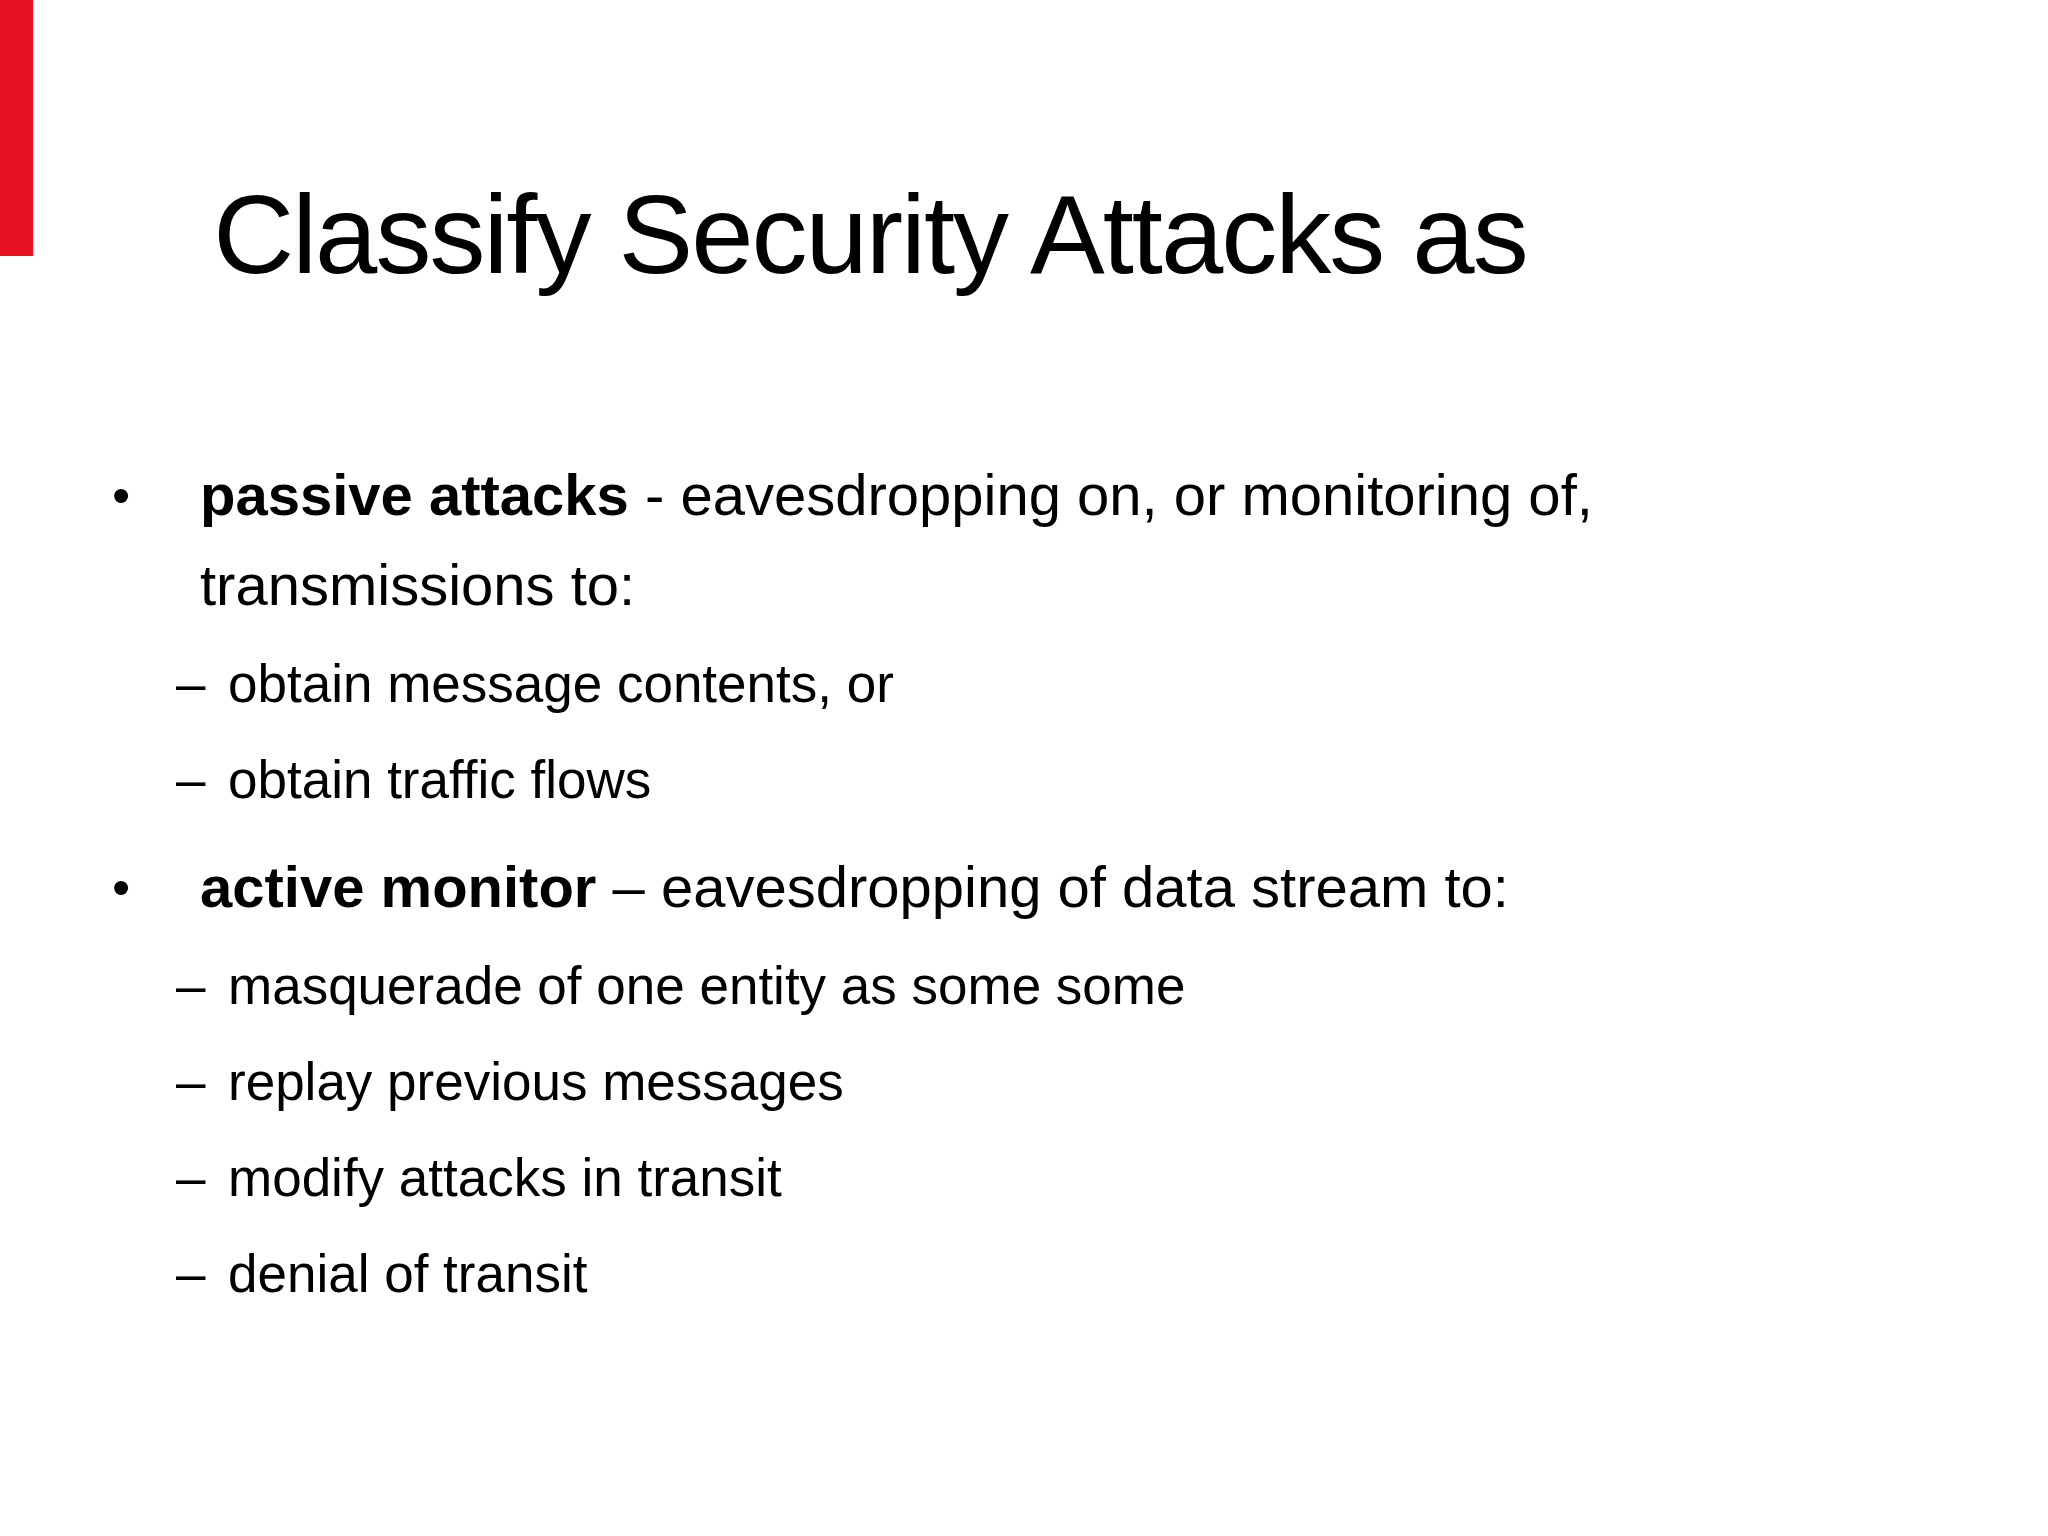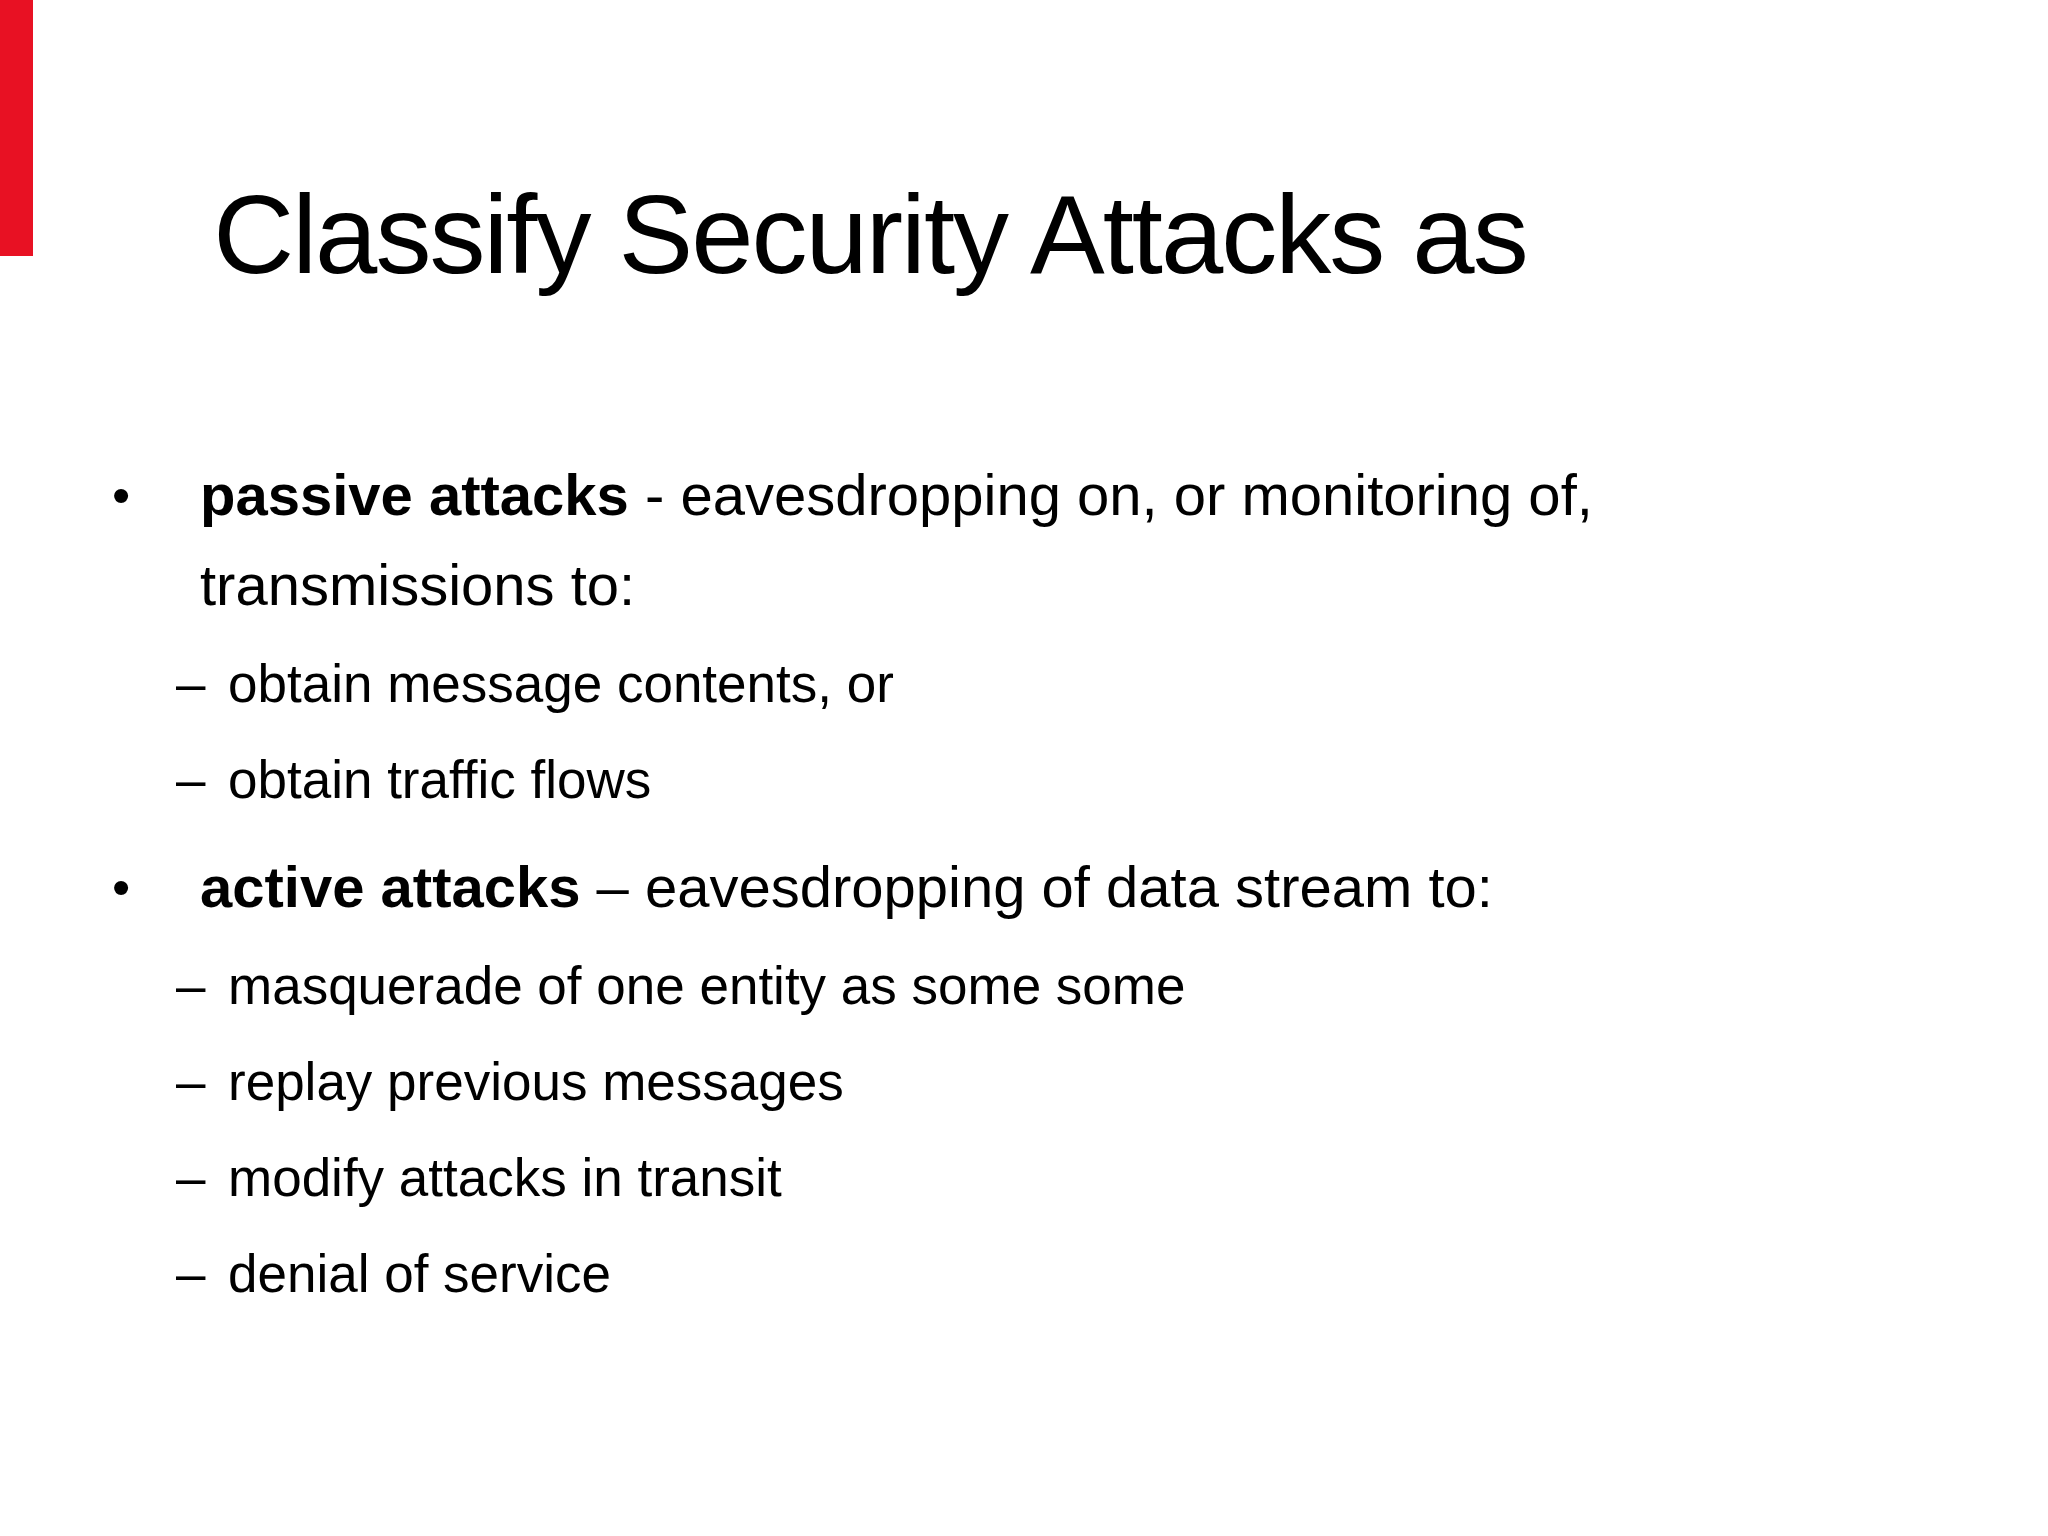--- a/index.html
+++ b/index.html
@@ -91,37 +91,37 @@
       <span class="text">obtain message contents, or</span>
     </div>
 
     <div class="row b2">
       <span class="marker">–</span>
       <span class="text">obtain traffic flows</span>
     </div>
 
     <div class="row b1">
       <span class="marker">•</span>
-      <span class="text"><b>active attacks</b><span> – eavesdropping of data stream to:</span></span>
+      <span class="text"><b>active monitor</b><span> – eavesdropping of data stream to:</span></span>
     </div>
 
     <div class="row b2">
       <span class="marker">–</span>
       <span class="text">masquerade of one entity as some some</span>
     </div>
 
     <div class="row b2">
       <span class="marker">–</span>
       <span class="text">replay previous messages</span>
     </div>
 
     <div class="row b2">
       <span class="marker">–</span>
       <span class="text">modify attacks in transit</span>
     </div>
 
     <div class="row b2">
       <span class="marker">–</span>
-      <span class="text">denial of service</span>
+      <span class="text">denial of transit</span>
     </div>
 
   </div>
 </div>
 
 </body></html>

